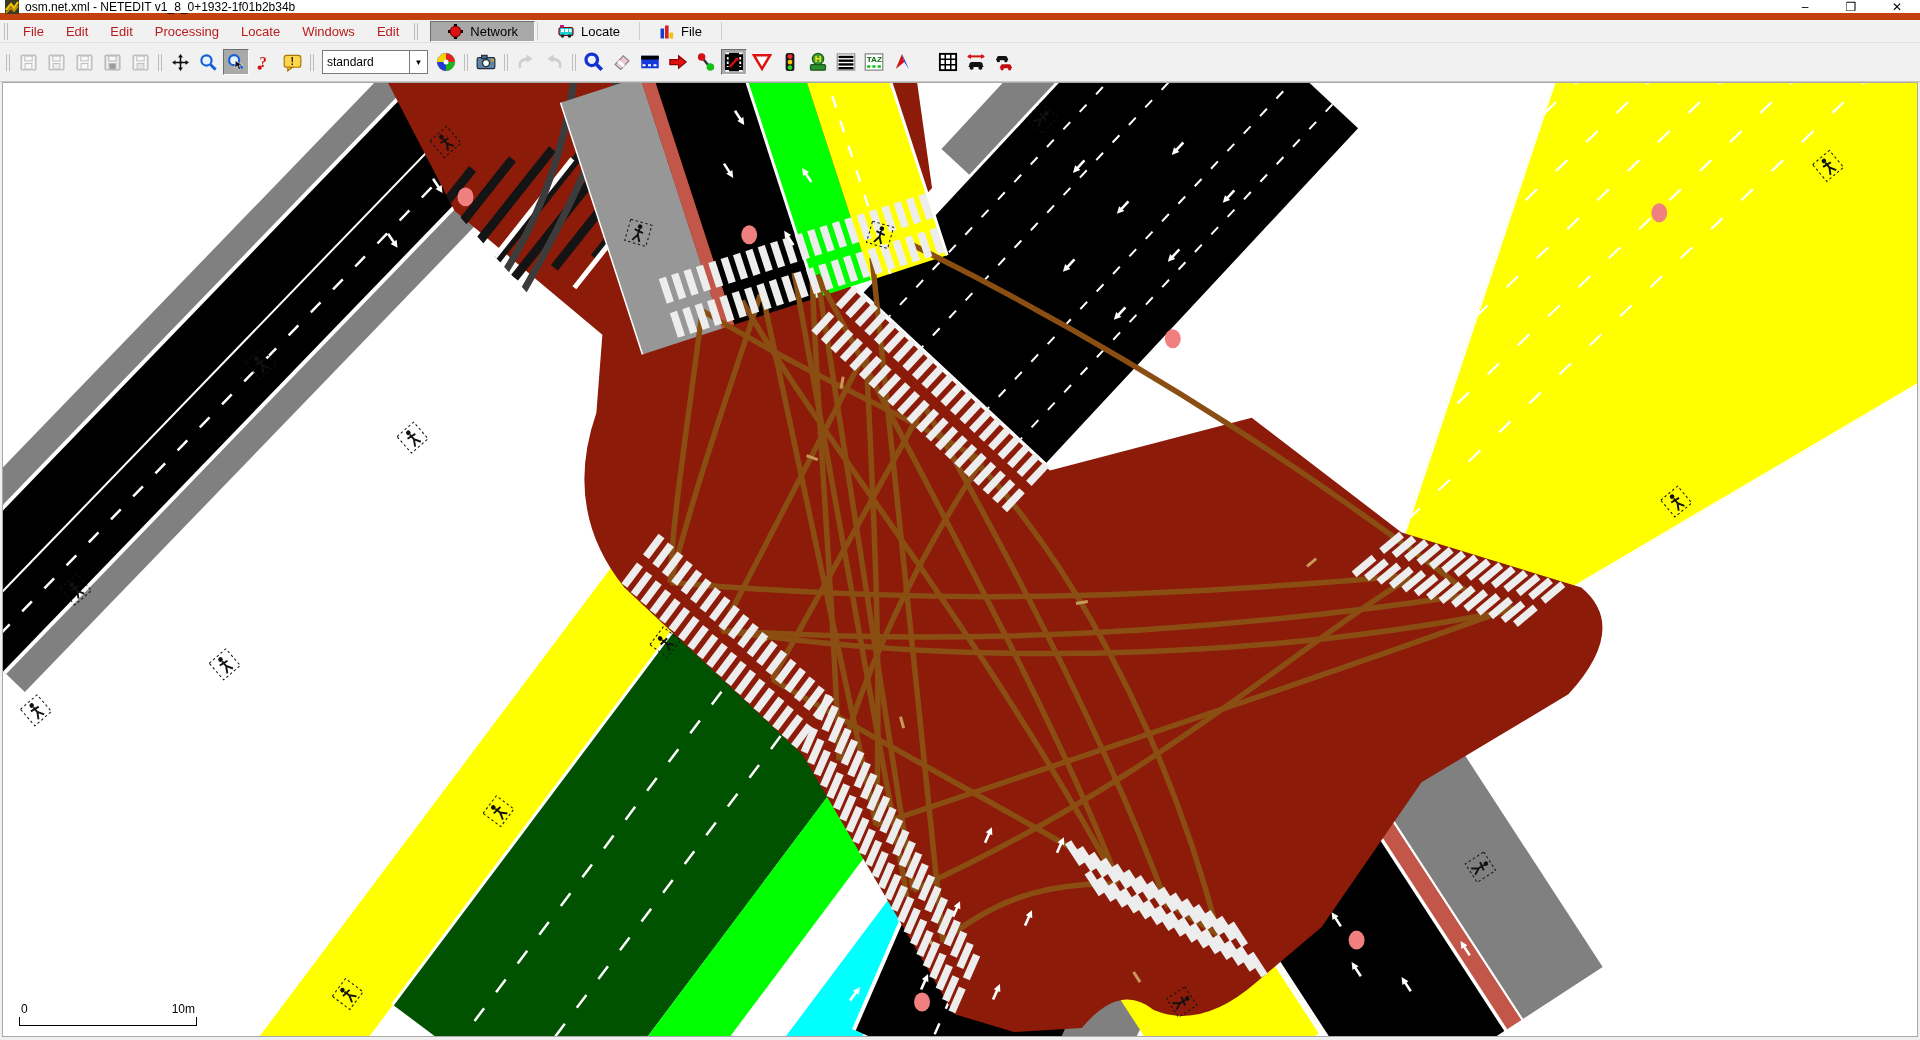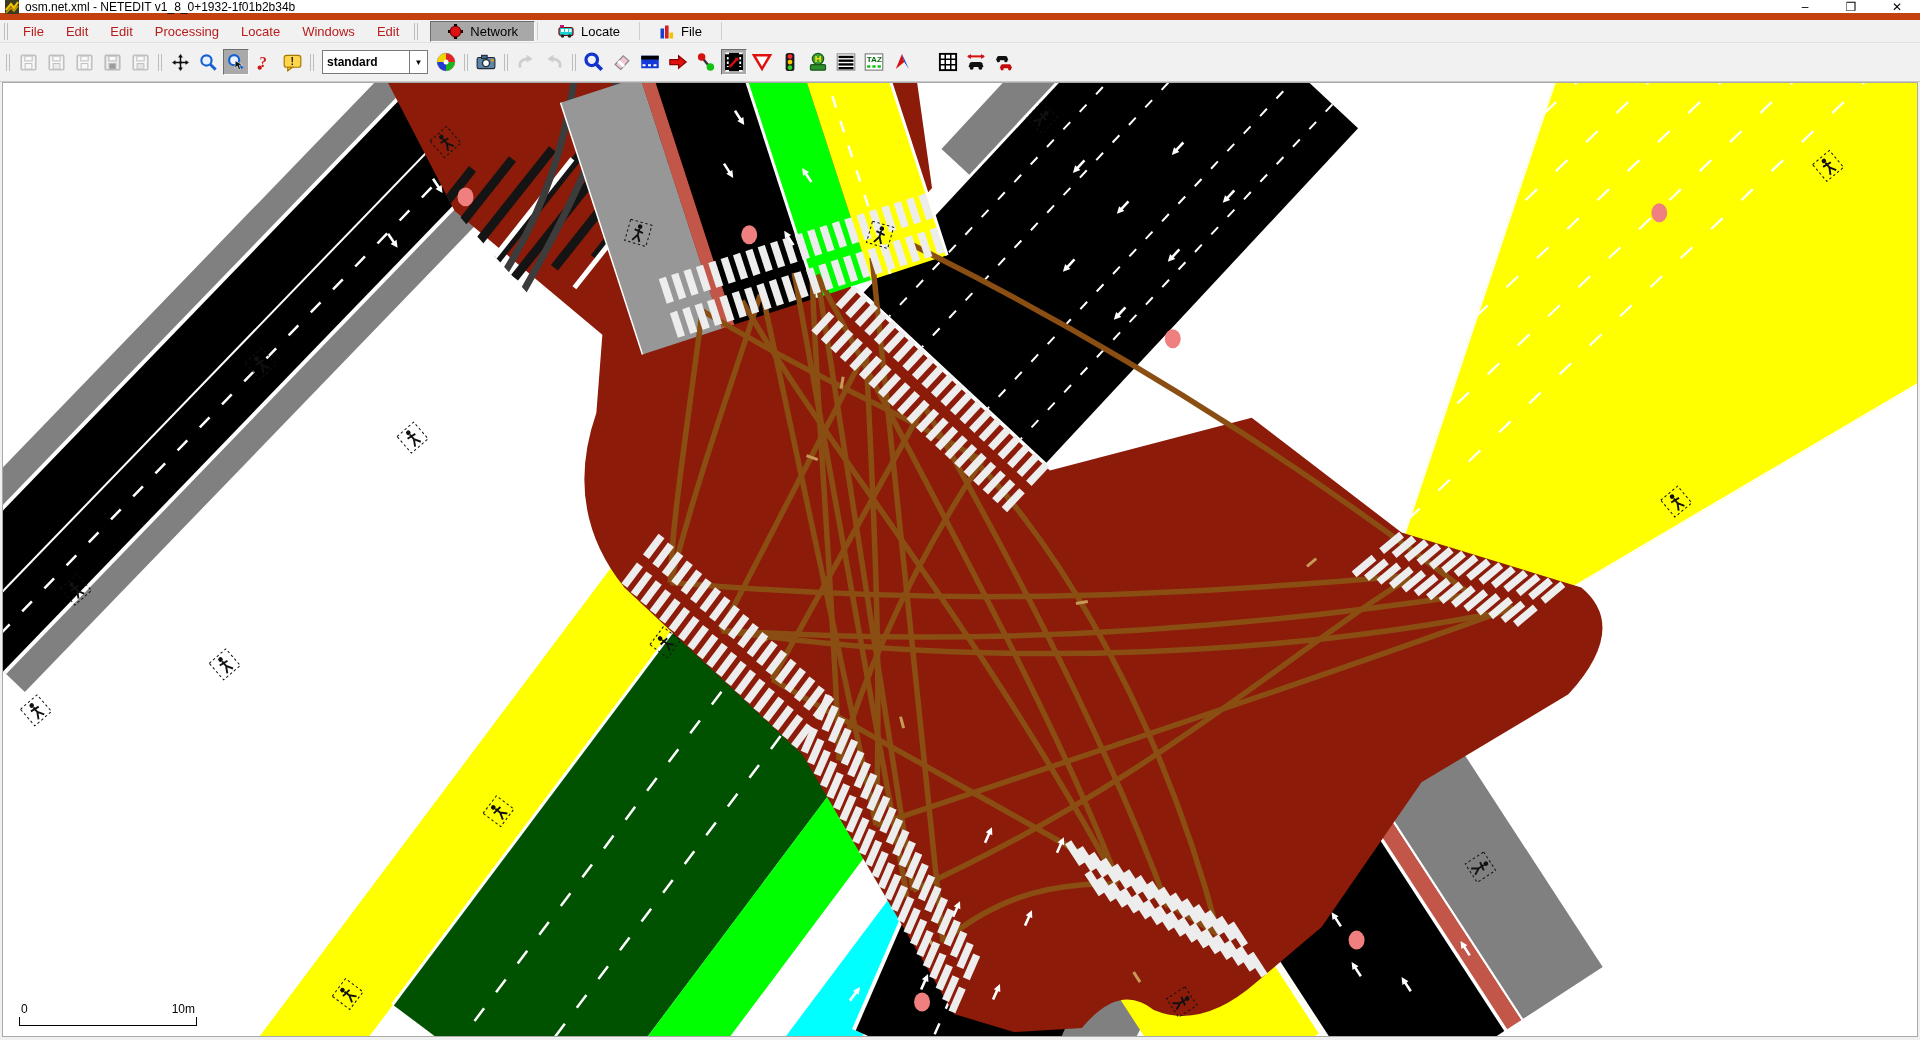--- a/index.html
+++ b/index.html
@@ -21,21 +21,21 @@
   .smbtn.active{background:#a8a8a8;border-color:#6e6e6e #f8f8f8 #f8f8f8 #6e6e6e;}
   .smsep{width:1px;height:18px;background:#cfcfcf;margin:0 2px;}
   
   .toolbar{position:absolute;left:0;top:43px;width:100%;height:39px;background:#f1f1f1;
     display:flex;align-items:center;border-bottom:1px solid #c9c9c9;box-sizing:border-box;padding-left:2px;}
   .tb{width:26px;height:26px;margin:0 1px;background:transparent;border:1px solid transparent;
     display:flex;align-items:center;justify-content:center;padding:0;}
   .tb svg{display:block}
   .tb.pressed{background:#a9a9a9;border-color:#6e6e6e #fafafa #fafafa #6e6e6e;}
   .tb.dim{opacity:.55}
-  .combo{display:flex;align-items:center;height:22px;margin:0 4px;font-weight:bold;}
+  .combo{display:flex;align-items:center;height:22px;margin:0 4px;}
   .combo .field{width:78px;height:20px;border:1px solid #7a7a7a;background:#fff;font-size:12px;
     padding:1px 4px;display:flex;align-items:center;}
   .combo .drop{width:17px;height:22px;border:1px solid #7a7a7a;border-left:none;background:#fff;
     display:flex;align-items:center;justify-content:center;font-size:8px;}
   .modegap{width:18px}
   
   .canvas{position:absolute;left:2px;top:82px;right:2px;bottom:3px;background:#ffffff;
     border:1px solid #a9a9a9;box-sizing:border-box;overflow:hidden;}
   .canvas svg{width:100%;height:100%;display:block}
   .scale{position:absolute;left:16px;bottom:10px;width:178px;font-size:12px;color:#000;}

